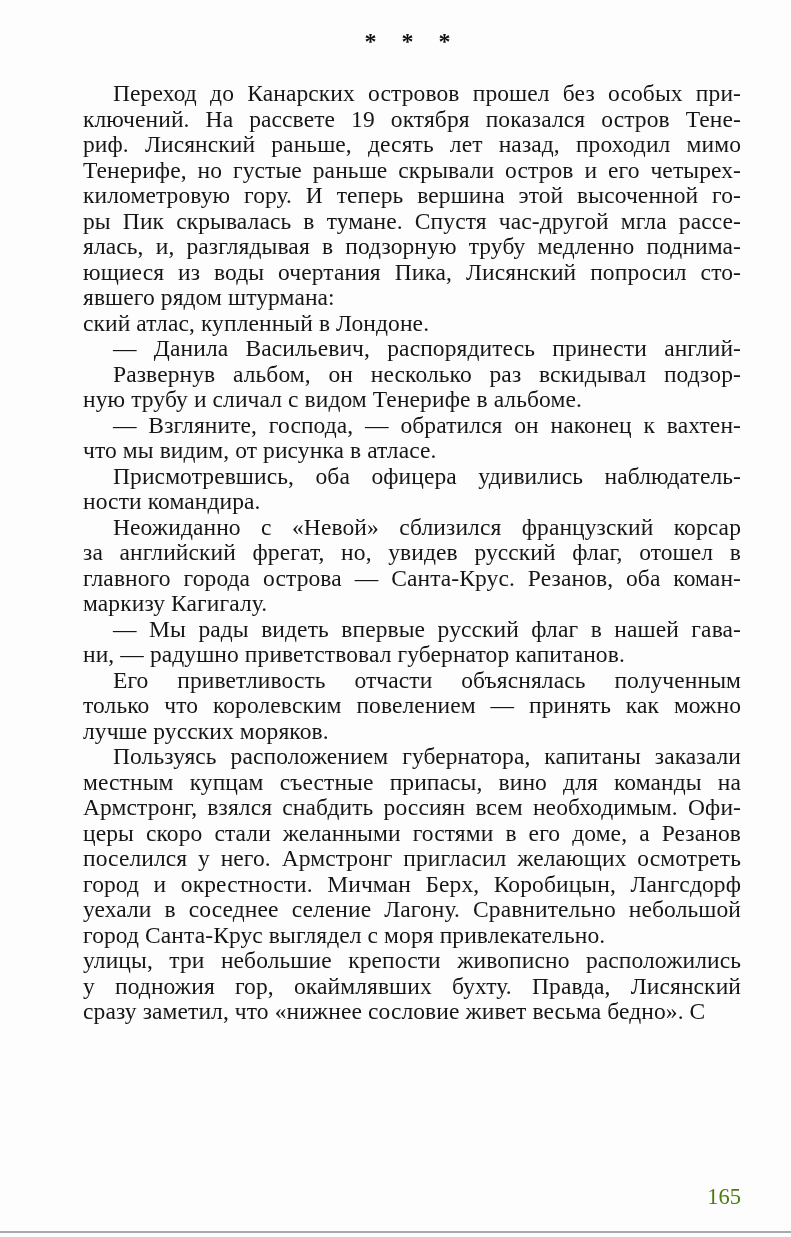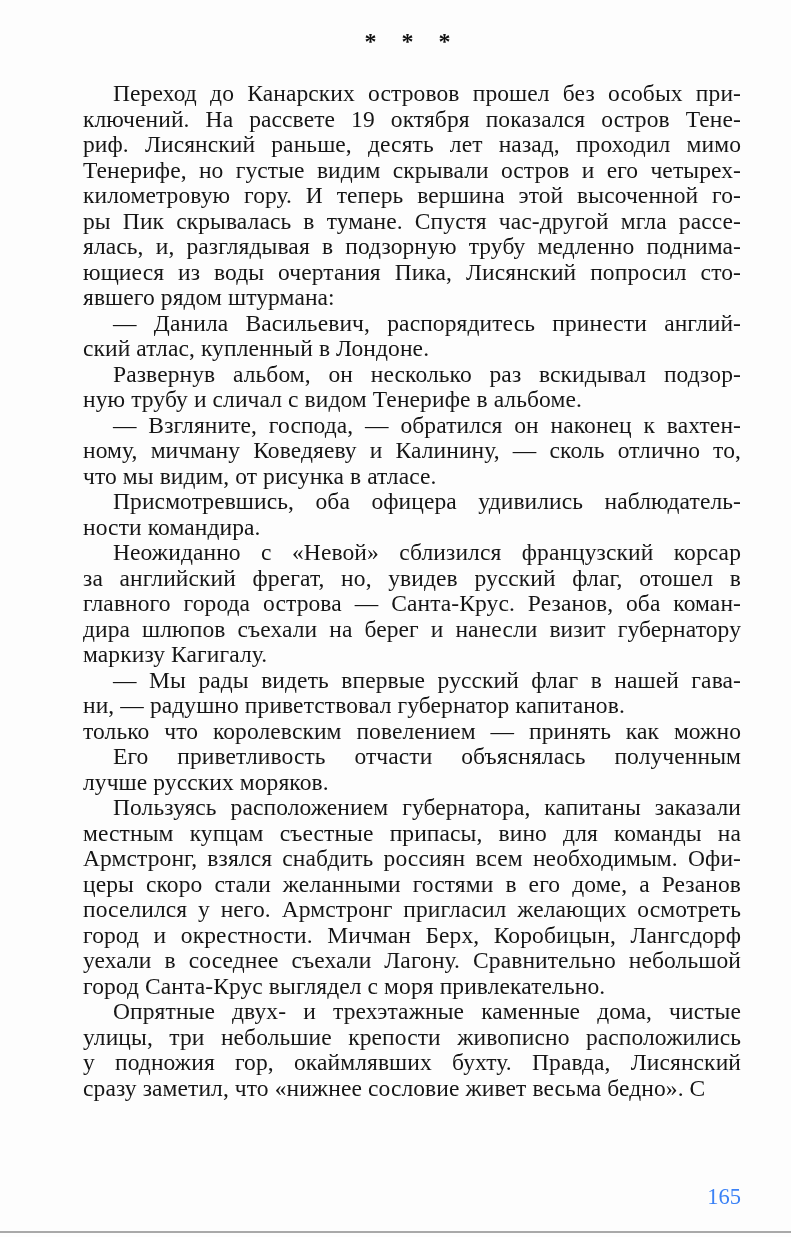--- a/index.html
+++ b/index.html
@@ -51,21 +51,21 @@
   .line.first {
     text-indent: 30px;
   }
   .page-number {
     position: absolute;
     top: 1184px;
     left: 83px;
     width: 658px;
     text-align: right;
     font-size: 22.5px;
-    color: #3b82f6;
+    color: #4d7c0f;
   }
   .scan-line {
     position: absolute;
     left: 0;
     top: 1231px;
     width: 791px;
     height: 2px;
     background: #a9a9a9;
   }
 </style>
@@ -73,72 +73,69 @@
 <body>
 
 <div class="page">
   <div class="divider">* * *</div>
 
   <div class="text-block">
       <div class="paragraph">
         <div class="line first">Переход до Канарских островов прошел без особых при-</div>
         <div class="line">ключений. На рассвете 19 октября показался остров Тене-</div>
         <div class="line">риф. Лисянский раньше, десять лет назад, проходил мимо</div>
-        <div class="line">Тенерифе, но густые видим скрывали остров и его четырех-</div>
+        <div class="line">Тенерифе, но густые раньше скрывали остров и его четырех-</div>
         <div class="line">километровую гору. И теперь вершина этой высоченной го-</div>
         <div class="line">ры Пик скрывалась в тумане. Спустя час-другой мгла рассе-</div>
         <div class="line">ялась, и, разглядывая в подзорную трубу медленно поднима-</div>
         <div class="line">ющиеся из воды очертания Пика, Лисянский попросил сто-</div>
         <div class="line last">явшего рядом штурмана:</div>
       </div>
       <div class="paragraph">
+        <div class="line last">ский атлас, купленный в Лондоне.</div>
         <div class="line first">— Данила Васильевич, распорядитесь принести англий-</div>
-        <div class="line last">ский атлас, купленный в Лондоне.</div>
       </div>
       <div class="paragraph">
         <div class="line first">Развернув альбом, он несколько раз вскидывал подзор-</div>
         <div class="line last">ную трубу и сличал с видом Тенерифе в альбоме.</div>
       </div>
       <div class="paragraph">
         <div class="line first">— Взгляните, господа, — обратился он наконец к вахтен-</div>
-        <div class="line">ному, мичману Коведяеву и Калинину, — сколь отлично то,</div>
         <div class="line last">что мы видим, от рисунка в атласе.</div>
       </div>
       <div class="paragraph">
         <div class="line first">Присмотревшись, оба офицера удивились наблюдатель-</div>
         <div class="line last">ности командира.</div>
       </div>
       <div class="paragraph">
         <div class="line first">Неожиданно с «Невой» сблизился французский корсар</div>
         <div class="line">за английский фрегат, но, увидев русский флаг, отошел в</div>
         <div class="line">главного города острова — Санта-Крус. Резанов, оба коман-</div>
-        <div class="line">дира шлюпов съехали на берег и нанесли визит губернатору</div>
         <div class="line last">маркизу Кагигалу.</div>
       </div>
       <div class="paragraph">
         <div class="line first">— Мы рады видеть впервые русский флаг в нашей гава-</div>
         <div class="line last">ни, — радушно приветствовал губернатор капитанов.</div>
       </div>
       <div class="paragraph">
+        <div class="line first">Его приветливость отчасти объяснялась полученным</div>
         <div class="line">только что королевским повелением — принять как можно</div>
-        <div class="line first">Его приветливость отчасти объяснялась полученным</div>
         <div class="line last">лучше русских моряков.</div>
       </div>
       <div class="paragraph">
         <div class="line first">Пользуясь расположением губернатора, капитаны заказали</div>
         <div class="line">местным купцам съестные припасы, вино для команды на</div>
         <div class="line">Армстронг, взялся снабдить россиян всем необходимым. Офи-</div>
         <div class="line">церы скоро стали желанными гостями в его доме, а Резанов</div>
         <div class="line">поселился у него. Армстронг пригласил желающих осмотреть</div>
         <div class="line">город и окрестности. Мичман Берх, Коробицын, Лангсдорф</div>
-        <div class="line">уехали в соседнее съехали Лагону. Сравнительно небольшой</div>
+        <div class="line">уехали в соседнее селение Лагону. Сравнительно небольшой</div>
         <div class="line last">город Санта-Крус выглядел с моря привлекательно.</div>
       </div>
       <div class="paragraph">
-        <div class="line first">Опрятные двух- и трехэтажные каменные дома, чистые</div>
         <div class="line">улицы, три небольшие крепости живописно расположились</div>
         <div class="line">у подножия гор, окаймлявших бухту. Правда, Лисянский</div>
         <div class="line last">сразу заметил, что «нижнее сословие живет весьма бедно». С</div>
       </div>
     </div>
 
   <div class="page-number">165</div>
 
   <div class="scan-line"></div>
 </div>

